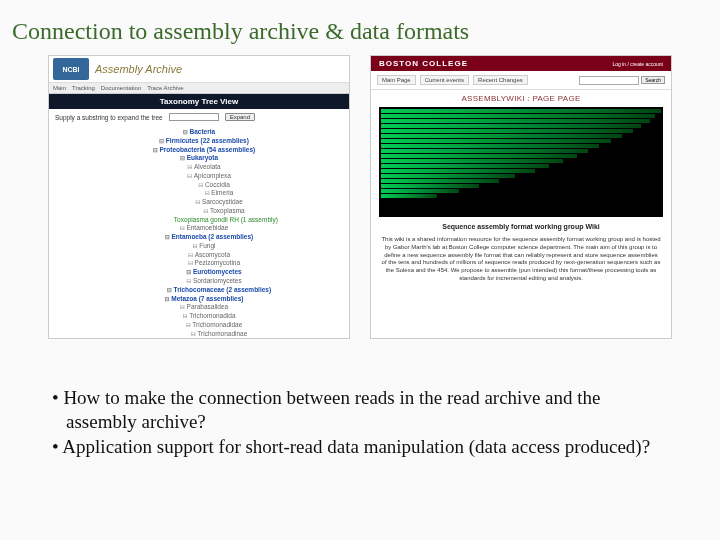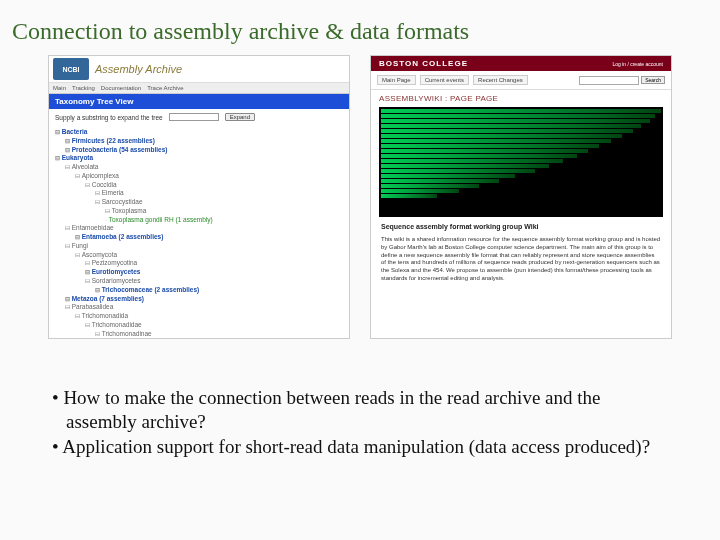--- a/index.html
+++ b/index.html
@@ -16,20 +16,21 @@
     font-size: 24px;
     font-weight: normal;
     padding: 18px 0 10px 12px;
     font-family: 'Book Antiqua', Palatino, serif;
   }
   .screenshots {
     display: flex;
     gap: 20px;
     padding: 0 48px 0 48px;
     height: 284px;
+    text-align: center;
   }
   .shot {
     background: #fff;
     border: 1px solid #ccc;
     flex: 1;
     overflow: hidden;
     position: relative;
     font-family: Arial, sans-serif;
   }
   
@@ -49,21 +50,21 @@
   }
   .ncbi-aa {
     color: #8a7a3a; font-size: 11px; font-style: italic;
   }
   .ncbi-nav {
     background: #eee; font-size: 6px; color: #555;
     padding: 2px 4px; display: flex; gap: 6px;
     border-bottom: 1px solid #ccc;
   }
   .ncbi-subhead {
-    background: #1d4ed8; color: #fff; font-size: 8px;
+    background: #0f172a; color: #fff; font-size: 8px;
     font-weight: bold; padding: 3px 6px;
   }
   .ncbi-expand {
     font-size: 6.5px; color: #333; padding: 4px 6px;
     display: flex; align-items: center; gap: 6px;
   }
   .ncbi-expand-btn {
     font-size: 6px; border: 1px solid #888; background: #eee;
     padding: 0 4px; border-radius: 1px;
   }

